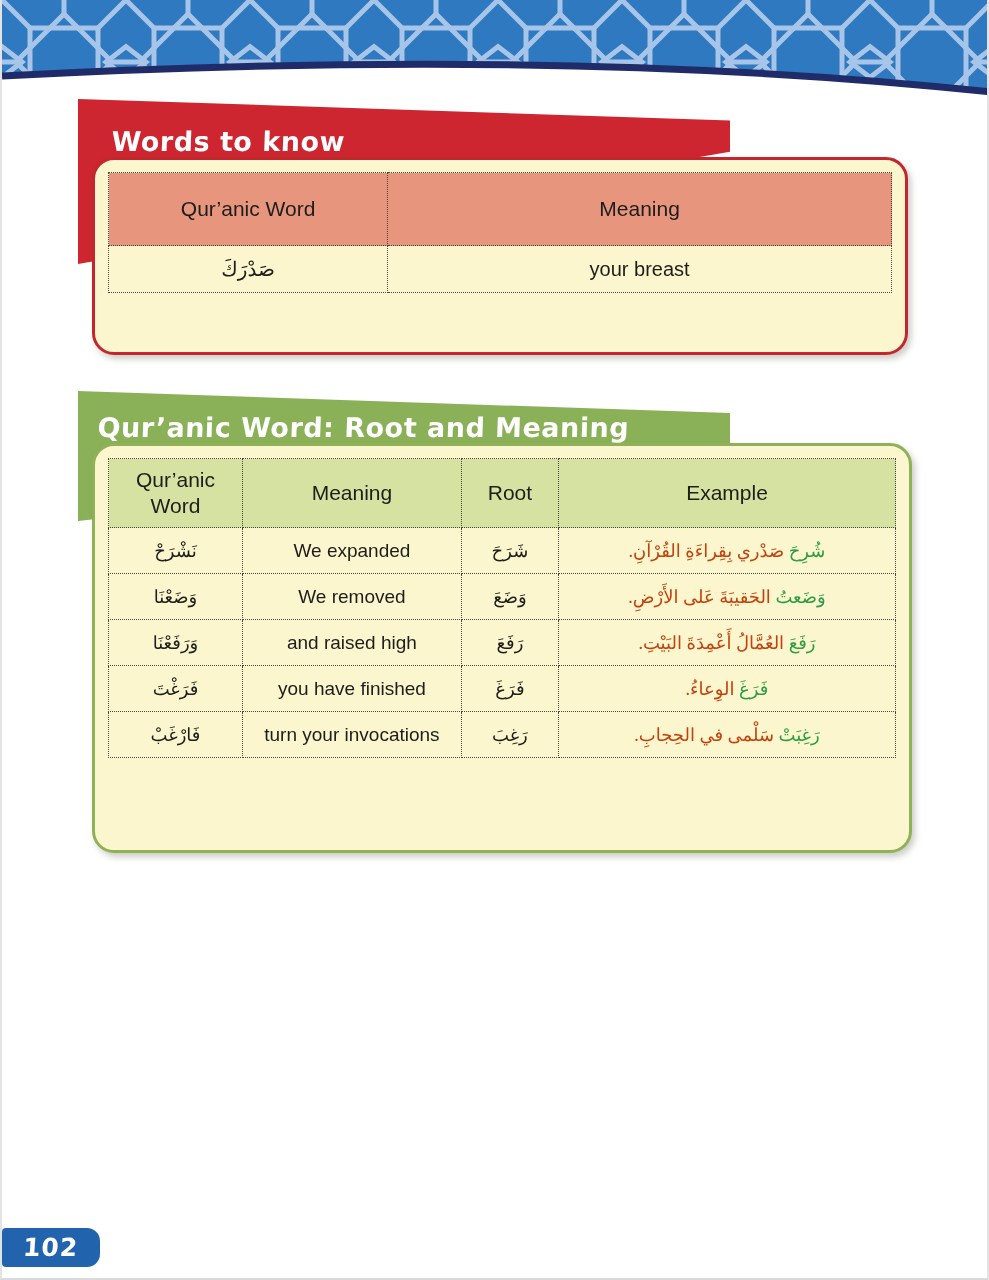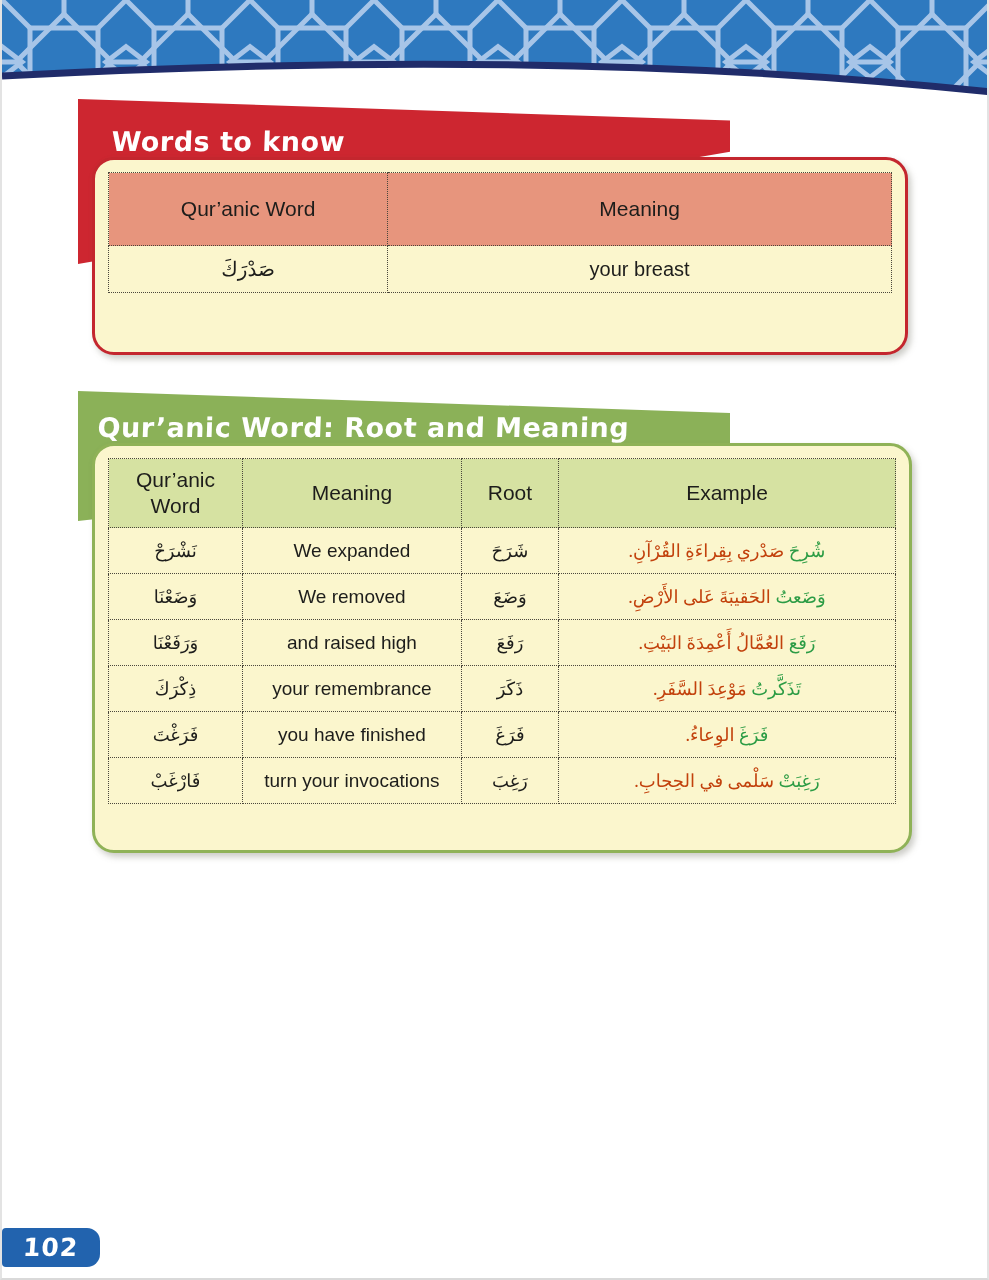--- a/index.html
+++ b/index.html
@@ -181,26 +181,20 @@
             <td class="ar ar-green">وَضَعَ</td>
             <td class="ar example"><span class="seg-black"></span><span class="seg-green">وَضَعتُ</span><span class="seg-black"> الحَقيبَةَ عَلى الأَرْضِ.</span></td>
           </tr>
           <tr>
             <td class="ar">وَرَفَعْنَا</td>
             <td>and raised high</td>
             <td class="ar ar-green">رَفَعَ</td>
             <td class="ar example"><span class="seg-black"></span><span class="seg-green">رَفَعَ</span><span class="seg-black"> العُمَّالُ أَعْمِدَةَ البَيْتِ.</span></td>
           </tr>
           <tr>
-            <td class="ar">ذِكْرَكَ</td>
-            <td>your remembrance</td>
-            <td class="ar ar-green">ذَكَرَ</td>
-            <td class="ar example"><span class="seg-black"></span><span class="seg-green">تَذَكَّرتُ</span><span class="seg-black"> مَوْعِدَ السَّفَرِ.</span></td>
-          </tr>
-          <tr>
             <td class="ar">فَرَغْتَ</td>
             <td>you have finished</td>
             <td class="ar ar-green">فَرَغَ</td>
             <td class="ar example"><span class="seg-black"></span><span class="seg-green">فَرَغَ</span><span class="seg-black"> الوِعاءُ.</span></td>
           </tr>
           <tr>
             <td class="ar">فَارْغَبْ</td>
             <td>turn your invocations</td>
             <td class="ar ar-green">رَغِبَ</td>
             <td class="ar example"><span class="seg-black"></span><span class="seg-green">رَغِبَتْ</span><span class="seg-black"> سَلْمى في الحِجابِ.</span></td>

